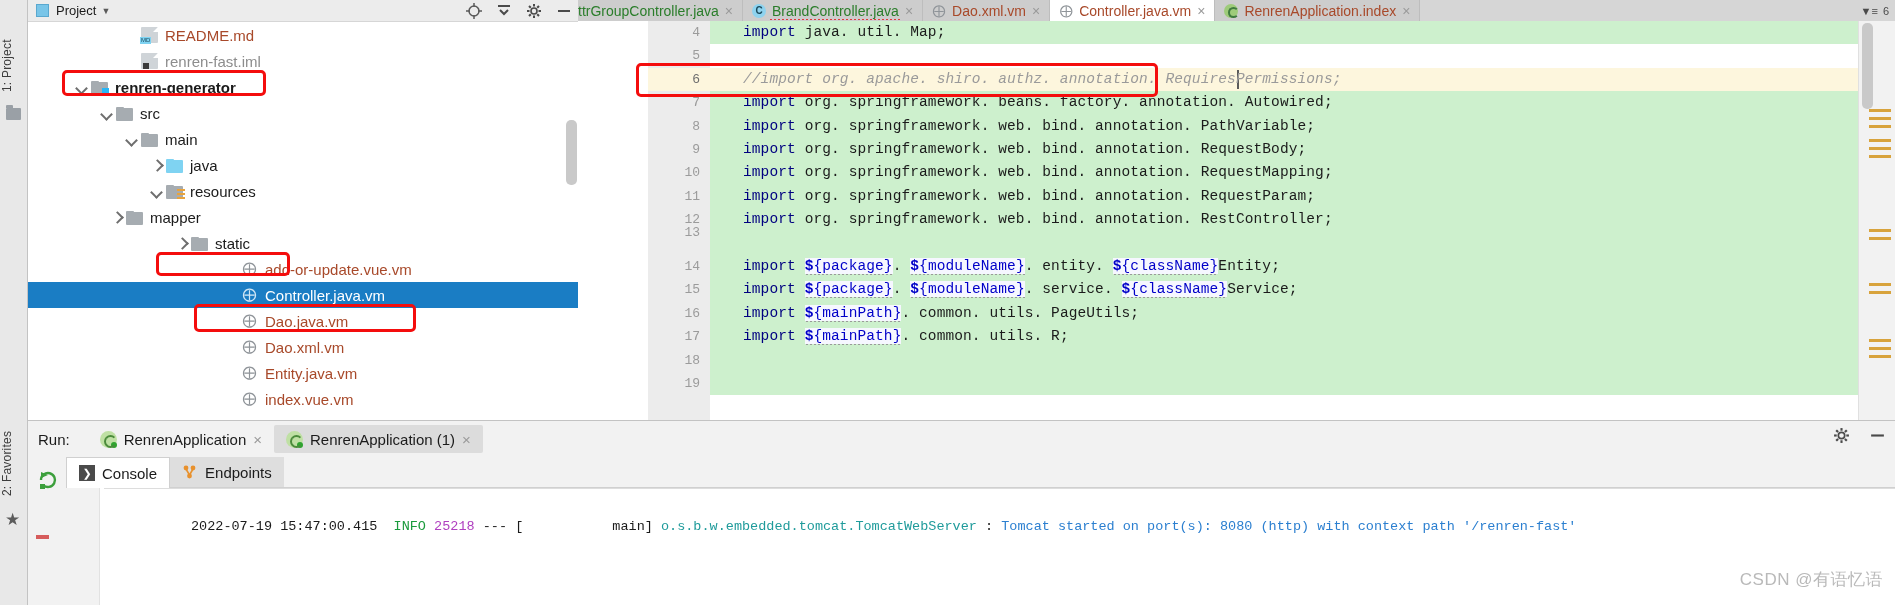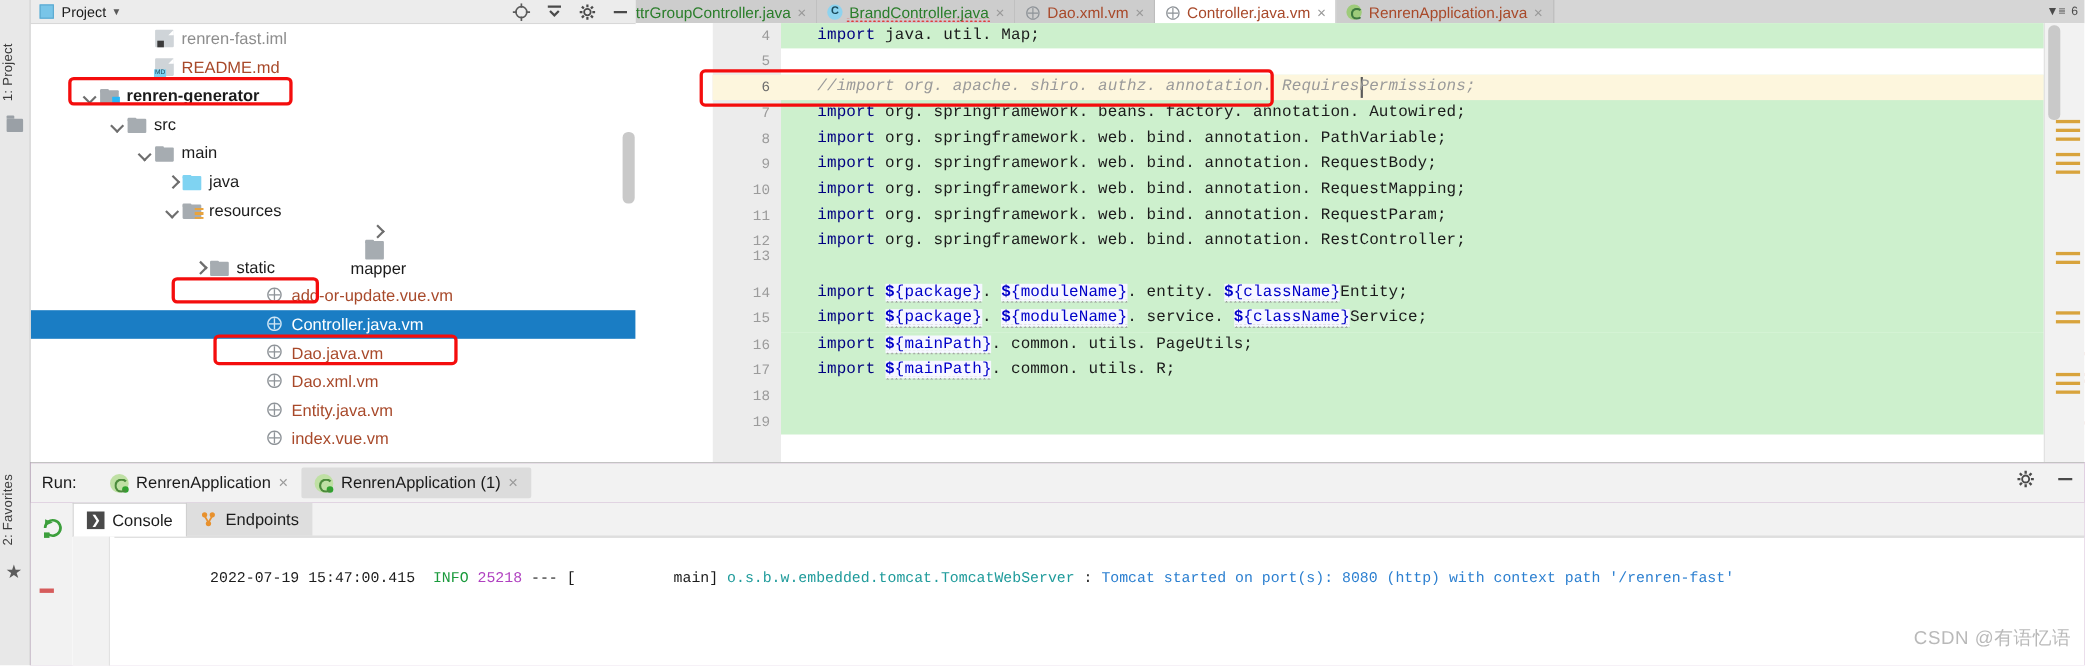--- a/index.html
+++ b/index.html
@@ -229,21 +229,21 @@
   }
   .mk { position: absolute; right: 4px; width: 22px; height: 3px; background: #d8a33c; }
   .ed-scroll {
     position: absolute; right: 22px; top: 2px; width: 11px; height: 86px;
     background: #c9c9c9; border-radius: 5px;
   }
 
   
   .run-panel {
     position: absolute; left: 28px; top: 420px; width: 1867px; height: 185px;
-    background: #701a75; border-top: 1px solid #c3c3c3;
+    background: #84cc16; border-top: 1px solid #c3c3c3;
   }
   .run-header {
     position: absolute; left: 0; top: 0; width: 1867px; height: 36px;
     background: #f2f2f2; display: flex; align-items: center; padding-left: 10px;
   }
   .run-label { font-size: 15px; color: #1b1b1b; margin-right: 18px; }
   .rtab {
     display: flex; align-items: center; gap: 7px; height: 28px; padding: 0 12px;
     font-size: 15px; color: #1b1b1b; white-space: nowrap;
   }
@@ -357,27 +357,27 @@
           <svg width="16" height="16" viewBox="0 0 16 16">
               <line x1="2" y1="8" x2="14" y2="8" stroke="#4a4a4a" stroke-width="2"></line>
             </svg>
         </span>
       </div>
     </div>
 
     <div class="tree" id="tree">
         <div class="trow" style="padding-left: 97px;">
           <span class="arrow "></span>
+          <span class="ficon ic-file ic-md"></span>
+          <span class="tlabel orange">README.md</span>
+        </div>
+        <div class="trow" style="padding-left: 97px;">
+          <span class="arrow "></span>
           <span class="ficon ic-file ic-iml"></span>
           <span class="tlabel grey">renren-fast.iml</span>
-        </div>
-        <div class="trow" style="padding-left: 97px;">
-          <span class="arrow "></span>
-          <span class="ficon ic-file ic-md"></span>
-          <span class="tlabel orange">README.md</span>
         </div>
         <div class="trow" style="padding-left: 47px;">
           <span class="arrow open"></span>
           <span class="ficon ic-folder ic-mod"></span>
           <span class="tlabel bold">renren-generator</span>
         </div>
         <div class="trow" style="padding-left: 72px;">
           <span class="arrow open"></span>
           <span class="ficon ic-folder"></span>
           <span class="tlabel">src</span>
@@ -390,21 +390,21 @@
         <div class="trow" style="padding-left: 122px;">
           <span class="arrow closed"></span>
           <span class="ficon ic-folder-blue"></span>
           <span class="tlabel">java</span>
         </div>
         <div class="trow" style="padding-left: 122px;">
           <span class="arrow open"></span>
           <span class="ficon ic-folder ic-res"></span>
           <span class="tlabel">resources</span>
         </div>
-        <div class="trow" style="padding-left: 82px; flex-direction: column;">
+        <div class="trow" style="padding-left: 82px;">
           <span class="arrow closed"></span>
           <span class="ficon ic-folder"></span>
           <span class="tlabel">mapper</span>
         </div>
         <div class="trow" style="padding-left: 147px;">
           <span class="arrow closed"></span>
           <span class="ficon ic-folder"></span>
           <span class="tlabel">static</span>
         </div>
         <div class="trow" style="padding-left: 197px;">
@@ -462,21 +462,21 @@
           <span class="tabtext">Dao.xml.vm</span>
           <span class="tabx">×</span>
         </div>
         <div class="etab active">
           <span class="tab-ico-vm">⨁</span>
           <span class="tabtext">Controller.java.vm</span>
           <span class="tabx">×</span>
         </div>
         <div class="etab">
           <span class="tab-ico-spring"></span>
-          <span class="tabtext">RenrenApplication.java</span>
+          <span class="tabtext">RenrenApplication.index</span>
           <span class="tabx">×</span>
         </div>
         <div class="tabbar-right">
           <span>▼≡</span>
           <span>6</span>
         </div>
       </div>
 
     <div class="code-wrap">
       <div class="vcs-strip"></div>

